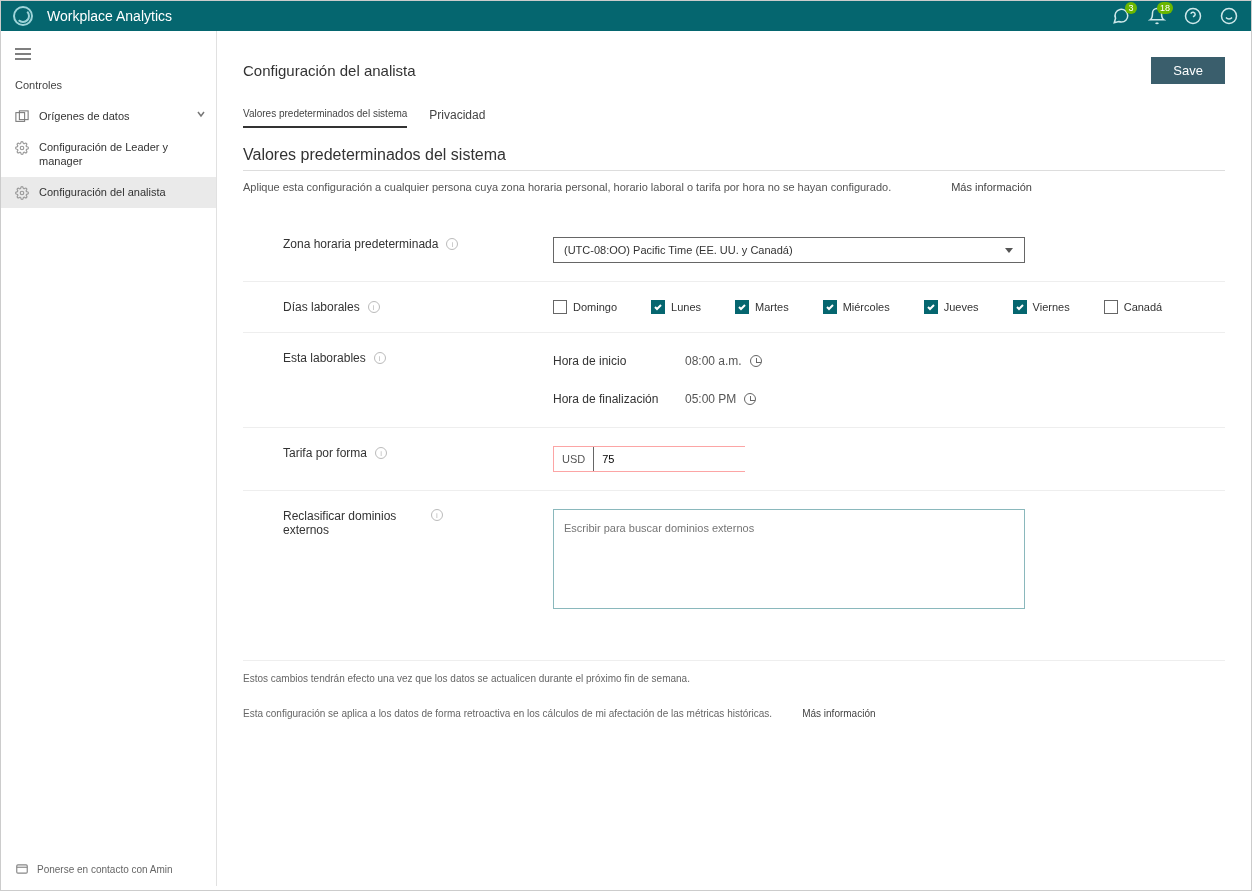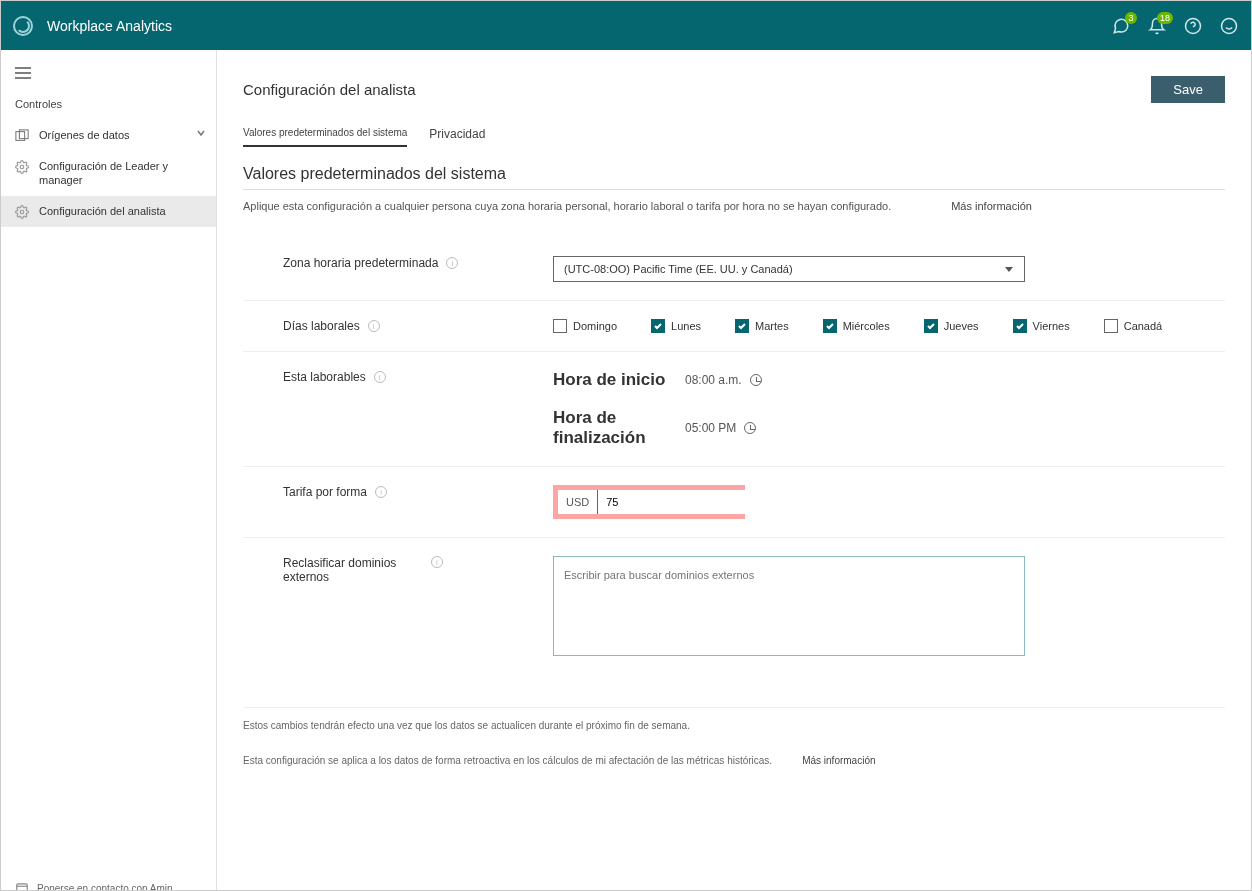--- a/index.html
+++ b/index.html
@@ -1,19 +1,19 @@
 <!DOCTYPE html>
 <html><head>
 <meta charset="utf-8">
 <style>
 * { box-sizing: border-box; margin: 0; padding: 0; }
 body { font-family: "Segoe UI", Arial, sans-serif; font-size: 12px; color: #333; background: #fff; width: 1252px; height: 891px; overflow: hidden; border: 1px solid #ccc; }
 
 
-.header { height: 49px; background: #05666f; display: flex; align-items: center; padding: 0 12px; color: #fff; }
+.header { height: 30px; background: #05666f; display: flex; align-items: center; padding: 0 12px; color: #fff; }
 .logo-circle { width: 20px; height: 20px; border: 2px solid #9ed4d9; border-radius: 50%; display: flex; align-items: center; justify-content: center; margin-right: 14px; position: relative; }
 .logo-circle::after { content: ""; position: absolute; width: 10px; height: 10px; border: 2px solid #9ed4d9; border-left-color: transparent; border-top-color: transparent; border-radius: 50%; }
 .header-title { font-size: 14px; font-weight: 400; }
 .header-right { margin-left: auto; display: flex; align-items: center; gap: 16px; }
 .hdr-icon { position: relative; cursor: pointer; width: 20px; height: 20px; display: flex; align-items: center; justify-content: center; }
 .badge { position: absolute; top: -4px; right: -6px; background: #6bb700; color: #fff; font-size: 9px; padding: 0 3px; border-radius: 7px; min-width: 12px; text-align: center; line-height: 12px; }
 
 
 .layout { display: flex; height: calc(100% - 34px); }
 .sidebar { width: 216px; border-right: 1px solid #e1e1e1; display: flex; flex-direction: column; padding-top: 16px; }
@@ -50,26 +50,26 @@
 .select-box { width: 472px; border: 1px solid #666; padding: 6px 10px; font-size: 11px; display: flex; align-items: center; cursor: pointer; background: #fff; }
 .select-box .caret { margin-left: auto; }
 
 .days { display: flex; gap: 34px; flex-wrap: wrap; }
 .day { display: flex; align-items: center; gap: 6px; font-size: 11px; }
 .chk { width: 14px; height: 14px; border: 1px solid #666; display: inline-flex; align-items: center; justify-content: center; cursor: pointer; }
 .chk.checked { background: #05666f; border-color: #05666f; }
 
 .time-rows { display: flex; flex-direction: column; gap: 18px; }
 .time-row { display: flex; align-items: center; gap: 12px; }
-.time-label { width: 115px; font-size: 17px; font-weight: bold; }
+.time-label { width: 115px; font-size: 12px; }
 .time-box { display: flex; align-items: center; gap: 8px; border: 1px solid transparent; padding: 2px 4px; }
 .clock-icon { width: 12px; height: 12px; border: 1px solid #666; border-radius: 50%; position: relative; }
 .clock-icon::after { content: ""; position: absolute; width: 4px; height: 4px; border-left: 1px solid #666; border-bottom: 1px solid #666; top: 2px; left: 5px; }
 
-.rate-box { display: flex; width: 192px; border: 5px solid #fca5a5; justify-content: space-between; }
+.rate-box { display: flex; width: 192px; border: 1px solid #fca5a5; justify-content: space-between; }
 .rate-prefix { padding: 6px 8px; border-right: 1px solid #666; font-size: 11px; color: #555; }
 .rate-input { border: none; padding: 6px 8px; font-size: 11px; flex: 1; outline: none; }
 
 .textarea-box { width: 472px; height: 100px; border: 1px solid #8ab8bc; padding: 12px 10px; font-size: 11px; resize: none; outline: none; font-family: inherit; color: #888; }
 
 .footer-notes { margin-top: 30px; border-top: 1px solid #eee; padding-top: 12px; font-size: 10px; color: #666; }
 .footer-notes p { margin-bottom: 24px; }
 .footer-line { display: flex; align-items: center; gap: 30px; }
 
 svg { display: block; }

